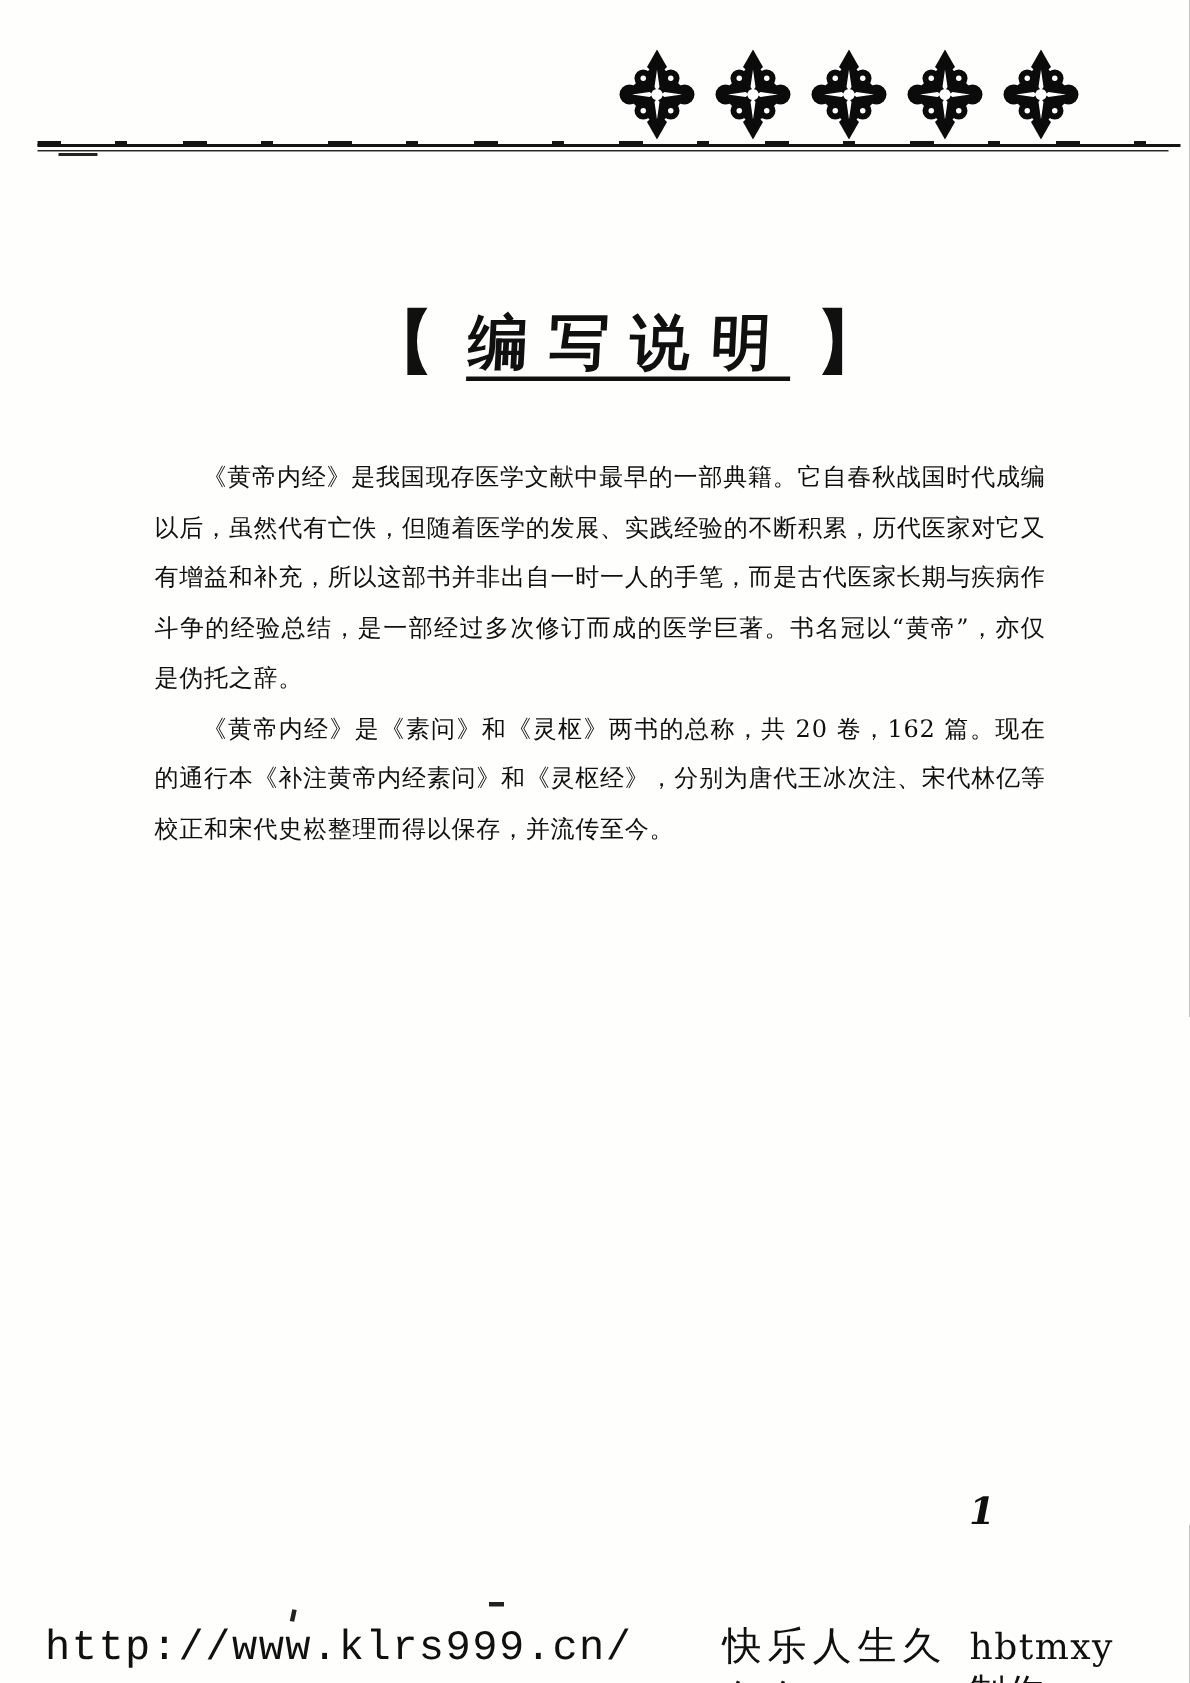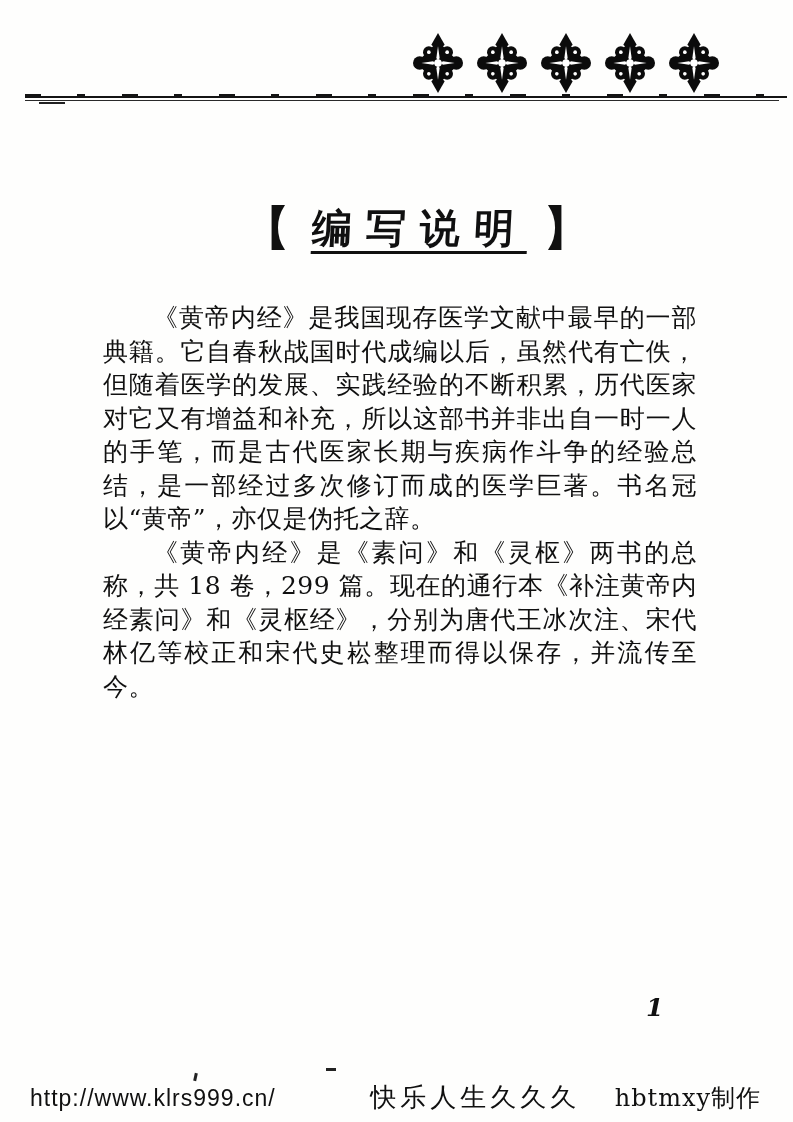--- a/index.html
+++ b/index.html
@@ -72,21 +72,21 @@
   
   .body-text {
     position: absolute;
     top: 301px;
     left: 103px;
     width: 594px;
   }
   .body-text p {
     margin: 0;
     text-indent: 2em;
-    font-size: 25px;
+    font-size: 16px;
     line-height: 33.5px;
     text-align: justify;
     letter-spacing: 0.5px;
   }
 
   
   .page-number {
     position: absolute;
     top: 993px;
     left: 646px;
@@ -99,22 +99,22 @@
   .footer {
     position: absolute;
     top: 1080px;
     left: 30px;
     right: 32px;
     display: flex;
     justify-content: space-between;
     align-items: baseline;
   }
   .footer-url {
-    font-family: Liberation Sans, sans-serif;
-    font-size: 23px;
+    font-family: Liberation Mono, monospace;
+    font-size: 28px;
     letter-spacing: 1px;
   }
   .footer-center { font-size: 26px; letter-spacing: 4px; margin-left: 60px; }
   .footer-right  { font-size: 24px; letter-spacing: 1px; }
 
   
   .speck-1 { position: absolute; top: 1073px; left: 194px; width: 3px; height: 8px; background:#222; transform: rotate(12deg); }
   .speck-2 { position: absolute; top: 1068px; left: 326px; width: 10px; height: 3px; background:#222; }
 </style>
 </head>
@@ -251,21 +251,21 @@
     <div class="rule-thin"></div>
     <div class="rule-tick"></div>
   </div>
 
   <div class="title-block">
     <span class="title-bracket open">【</span><span class="title-text">编写说明</span><span class="title-bracket close">】</span>
   </div>
 
   <div class="body-text">
     <p>《黄帝内经》是我国现存医学文献中最早的一部典籍。它自春秋战国时代成编以后，虽然代有亡佚，但随着医学的发展、实践经验的不断积累，历代医家对它又有增益和补充，所以这部书并非出自一时一人的手笔，而是古代医家长期与疾病作斗争的经验总结，是一部经过多次修订而成的医学巨著。书名冠以“黄帝”，亦仅是伪托之辞。</p>
-    <p>《黄帝内经》是《素问》和《灵枢》两书的总称，共 18 卷，299 篇。现在的通行本《补注黄帝内经素问》和《灵枢经》，分别为唐代王冰次注、宋代林亿等校正和宋代史崧整理而得以保存，并流传至今。</p>
+    <p>《黄帝内经》是《素问》和《灵枢》两书的总称，共 20 卷，162 篇。现在的通行本《补注黄帝内经素问》和《灵枢经》，分别为唐代王冰次注、宋代林亿等校正和宋代史崧整理而得以保存，并流传至今。</p>
   </div>
 
   <div class="page-number">1</div>
 
   <div class="speck-1"></div>
   <div class="speck-2"></div>
 
   <div class="footer">
     <span class="footer-url">http://www.klrs999.cn/</span>
     <span class="footer-center">快乐人生久久久</span>

